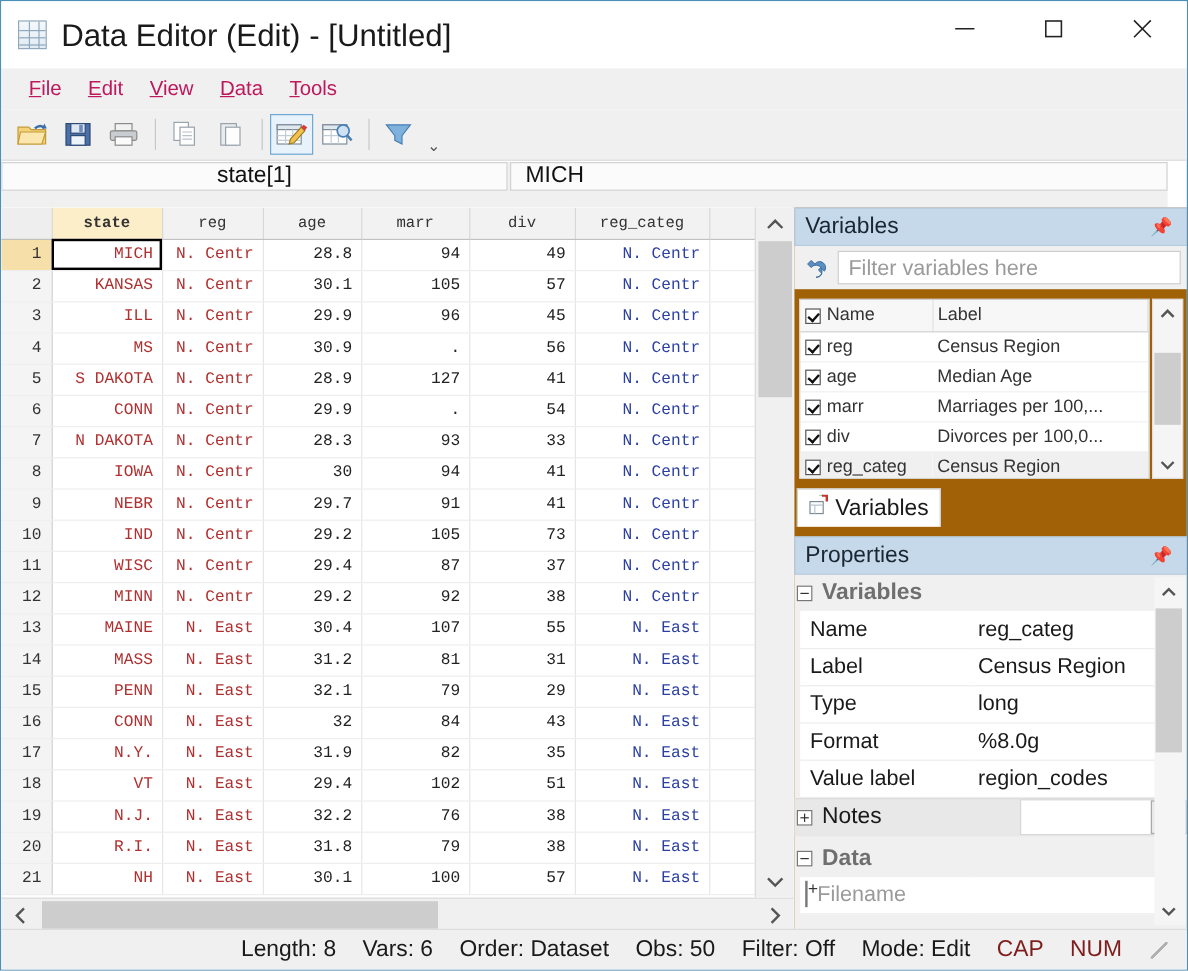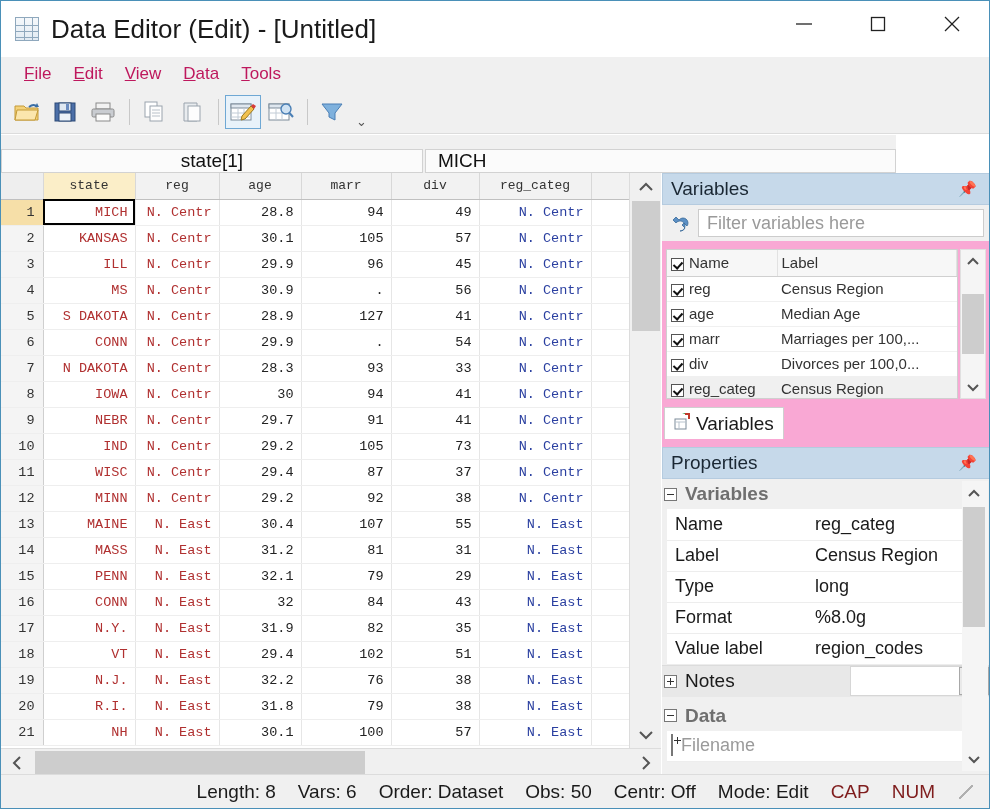--- a/index.html
+++ b/index.html
@@ -73,22 +73,22 @@
   .tb-btn {
     width: 36px; height: 34px; display: flex; align-items: center; justify-content: center;
     margin-right: 2px; border: 1px solid transparent;
   }
   .tb-btn.active { border: 1px solid #6fa8d4; background: #e8f2fa; }
   .tb-sep { width: 1px; height: 26px; background: #c8c8c8; margin: 0 6px; }
   .tb-more { font-size: 13px; color: #555; margin-left: 4px; align-self: flex-end; padding-bottom: 4px; }
 
   
   .editbar {
-    position: absolute; left: 0; top: 134px; width: 895px; height: 38px;
-    background: #f0f0f0; display: flex; align-items: flex-end;
+    position: absolute; left: 0; top: 134px; width: 972px; height: 38px;
+    background: #f0f0f0; display: flex; align-items: flex-start;
   }
   .cellref {
     width: 422px; background: #fbfbfb; border: 1px solid #d2d2d2;
     display: flex; align-items: center; justify-content: center;
     font-size: 19px; color: #111;
   }
   .cellval {
     flex: 1; margin-left: 2px; background: #fbfbfb; border: 1px solid #d2d2d2;
     display: flex; align-items: center; padding-left: 12px;
     font-size: 19px; color: #111;
@@ -100,21 +100,21 @@
     background: #ffffff; overflow: hidden;
     border-right: 1px solid #c9c9c9;
   }
   .grid-table { border-collapse: collapse; table-layout: fixed; width: 628px; }
   .grid-table th {
     height: 26px; background: #f2f2f2; border-right: 1px solid #d8d8d8;
     border-bottom: 1px solid #c0c0c0;
     font-family: "Liberation Mono", monospace; font-size: 13px; font-weight: normal;
     color: #333; text-align: center; padding: 0 6px;
   }
-  .grid-table th.sel-col { background: #fbeec8; }
+  .grid-table th.sel-col { background: #fbeec8; font-weight: bold; }
   .grid-table th.corner { background: #eeeeee; width: 42px; }
   .grid-table th.pad { background: #f2f2f2; }
   .grid-table td {
     height: 26px; border-right: 1px solid #e6e6e6; border-bottom: 1px solid #eeeeee;
     font-family: "Liberation Mono", monospace; font-size: 13.5px;
     padding: 0 7px; white-space: nowrap; background: #ffffff;
   }
   td.rownum {
     width: 42px; background: #f4f4f4; color: #333; text-align: right;
     border-right: 1px solid #cfcfcf; padding-right: 8px;
@@ -155,21 +155,21 @@
   }
   .hs-left { left: 0; } .hs-right { right: 0; }
   .hs-thumb {
     position: absolute; left: 34px; top: 2px; width: 330px; height: 23px;
     background: #cdcdcd;
   }
 
   
   .rightside {
     position: absolute; left: 661px; top: 172px; width: 328px; height: 603px;
-    background: #f9a8d4;
+    background: #a16207;
   }
   .panel-header {
     height: 32px; background: #c6d9ea;
     display: flex; align-items: center; padding: 0 8px;
     font-size: 19px; color: #1a2733;
     border: 1px solid #b5cbdf;
   }
   .panel-header .ph-title { flex: 1; }
   .pin { font-size: 15px; color: #203040; padding: 0 4px; }
 
@@ -832,20 +832,20 @@
       </div>
     </div>
 
   </div>
 
   <div class="statusbar">
     <span>Length: 8</span>
     <span>Vars: 6</span>
     <span>Order: Dataset</span>
     <span>Obs: 50</span>
-    <span>Centr: Off</span>
+    <span>Filter: Off</span>
     <span>Mode: Edit</span>
     <span class="dim">CAP</span>
     <span class="dim">NUM</span>
     <span class="grip"></span>
   </div>
 
 </div>
 
 </body></html>

